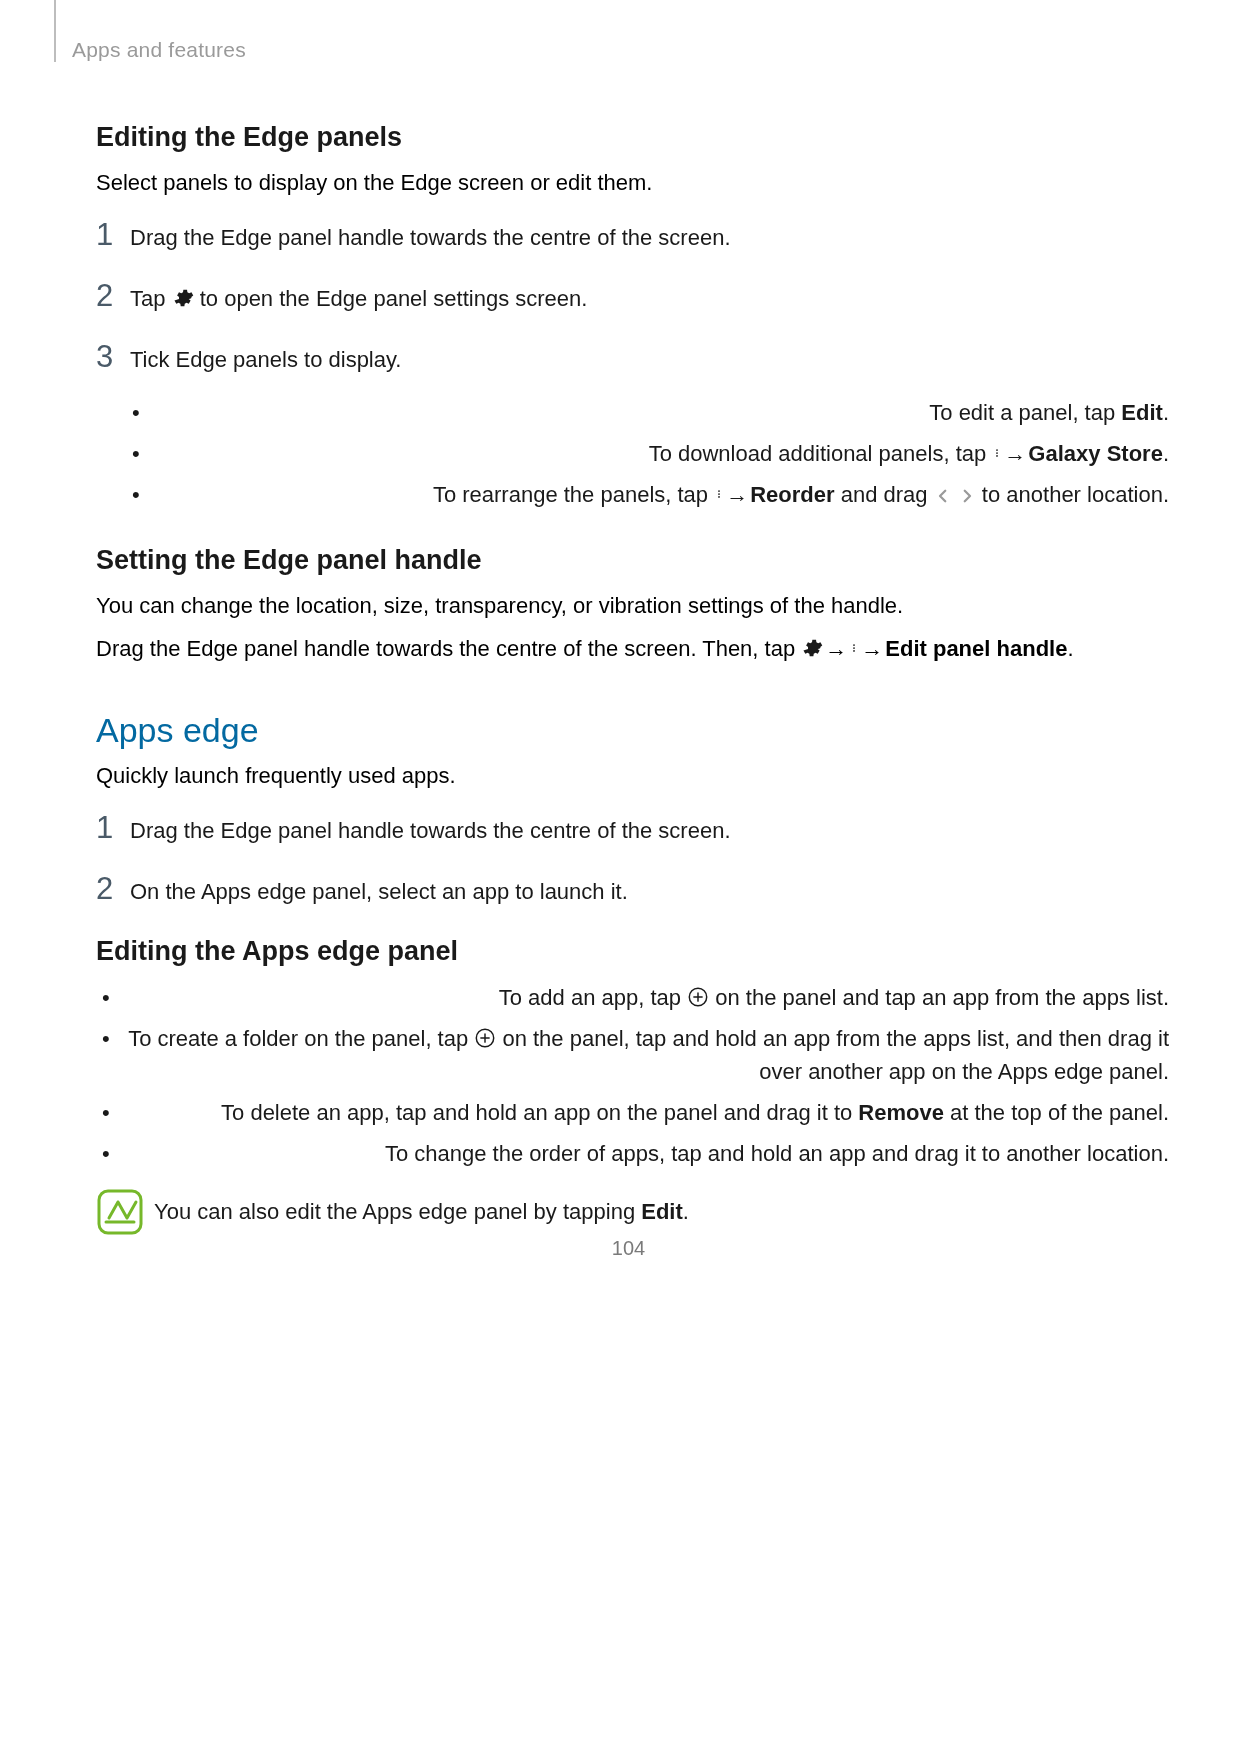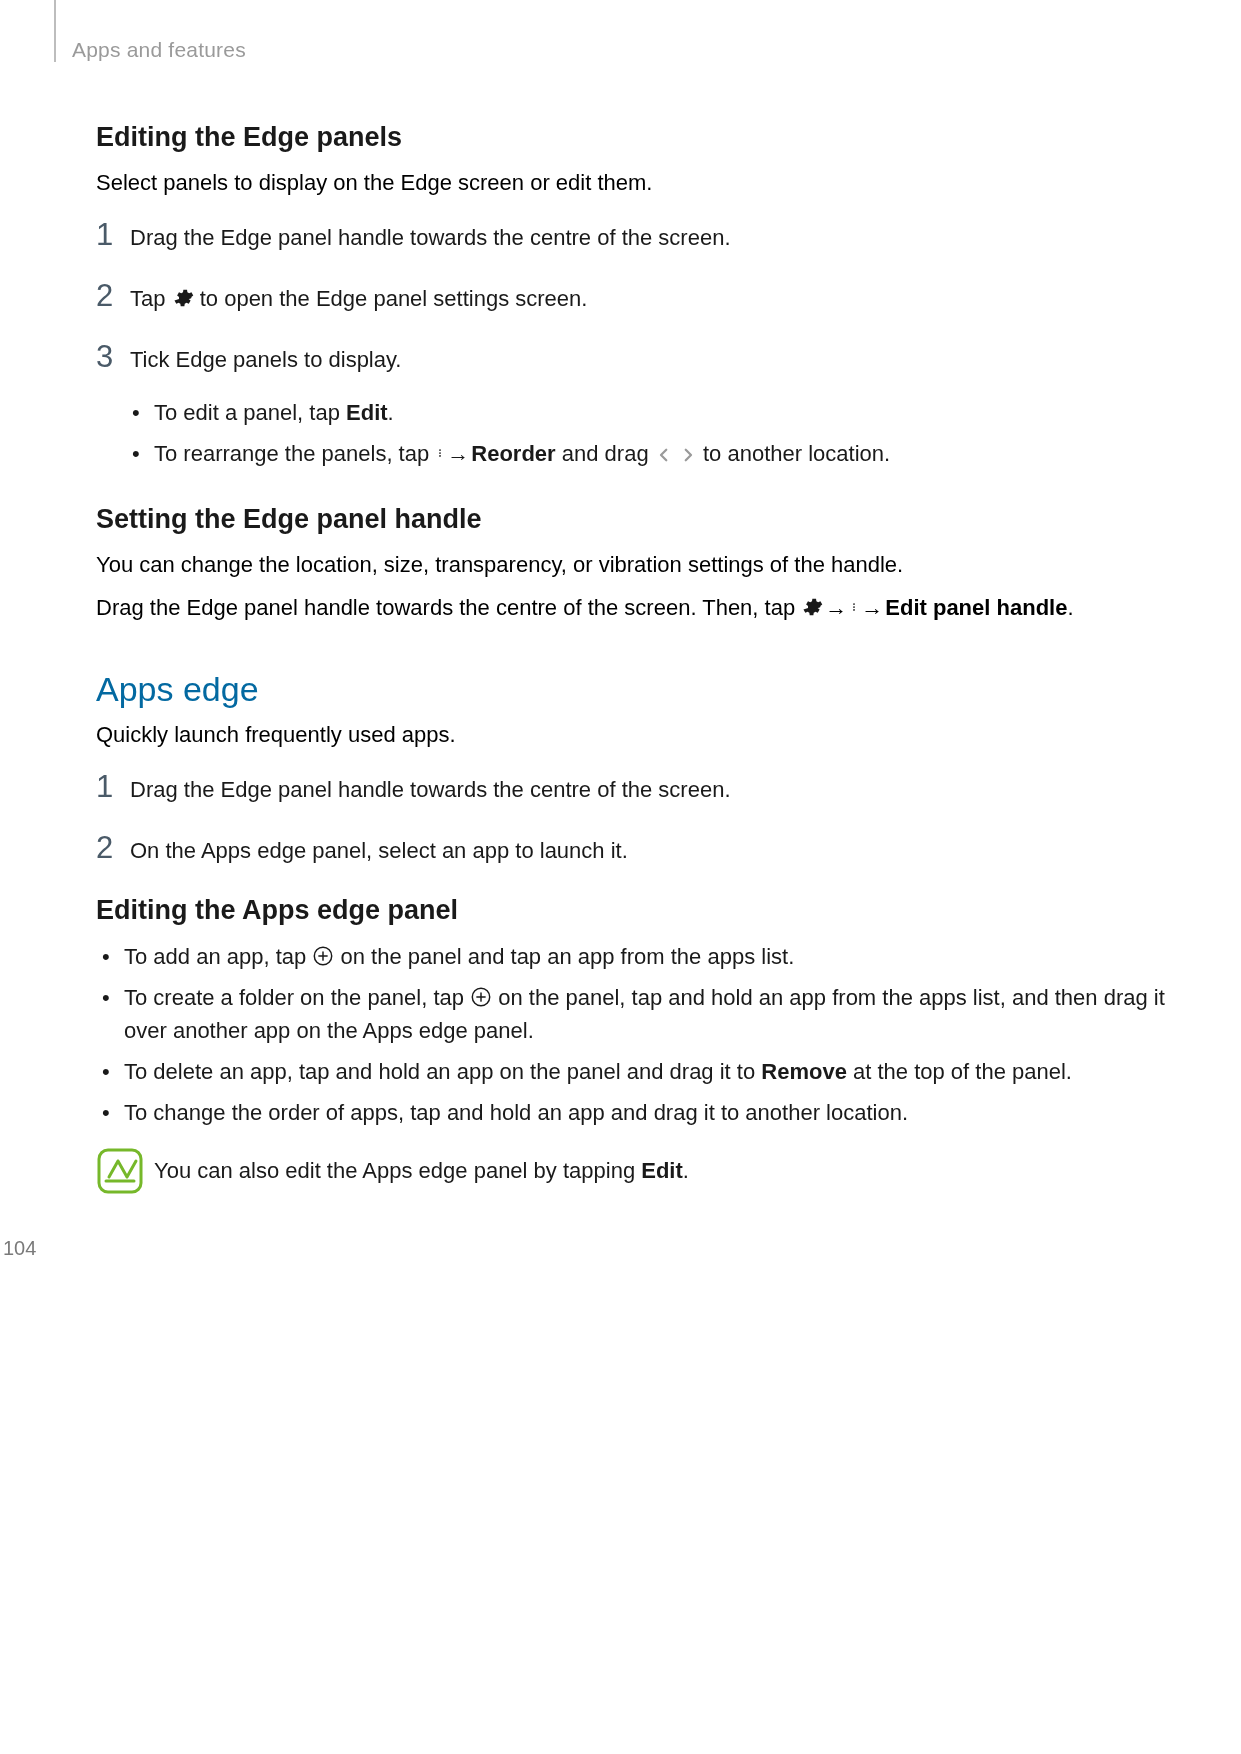--- a/index.html
+++ b/index.html
@@ -83,20 +83,21 @@
     list-style: none;
     padding: 0;
     margin: 6px 0 14px 0;
   }
   ul.bullets > li {
     position: relative;
     padding-left: 28px;
     font-size: 22px;
     line-height: 1.5;
     margin-bottom: 8px;
+    text-align: right;
   }
   ul.bullets > li::before {
     content: "•";
     position: absolute;
     left: 6px;
     top: 0;
     font-size: 22px;
     color: #1a1a1a;
   }
   ul.bullets.sub {
@@ -119,23 +120,23 @@
     margin-top: 18px;
     gap: 10px;
   }
   .note-text {
     font-size: 22px;
     line-height: 1.45;
   }
   .page-number {
     position: absolute;
     bottom: 42px;
-    left: 3px;
+    left: 16px;
     right: 0;
-    text-align: left;
+    text-align: center;
     font-size: 20px;
     color: #7a7a7a;
   }
 </style>
 </head>
 <body>
 
 <svg width="0" height="0" style="position:absolute">
   <defs>
     <symbol id="gear" viewBox="0 0 24 24">
@@ -188,20 +189,25 @@
       </li>
       <li style="margin-bottom:8px">
         <span class="num">3</span>
         <span class="txt">Tick Edge panels to display.</span>
       </li>
     </ol>
 
     <ul class="bullets sub">
       <li>
         <span>To edit a panel, tap </span><span class="bold">Edit</span><span>.</span>
+      </li>
+      <li>
+        <span>To download additional panels, tap </span><span class="icon"><svg width="10" height="22">
+              <use href="#more"></use>
+            </svg></span><span class="arrow"> → </span><span class="bold">Galaxy Store</span><span>.</span>
       </li>
       <li>
         <span>To rearrange the panels, tap </span><span class="icon"><svg width="10" height="22">
               <use href="#more"></use>
             </svg></span><span class="arrow"> → </span><span class="bold">Reorder</span><span> and drag </span><span class="icon"><svg width="18" height="18">
               <use href="#chev-l"></use>
             </svg></span>&nbsp;<span class="icon"><svg width="18" height="18">
               <use href="#chev-r"></use>
             </svg></span><span> to another location.</span>
       </li>

